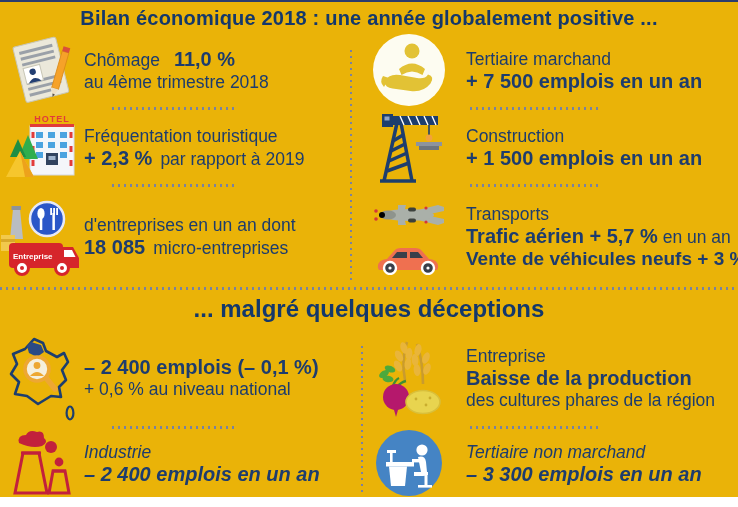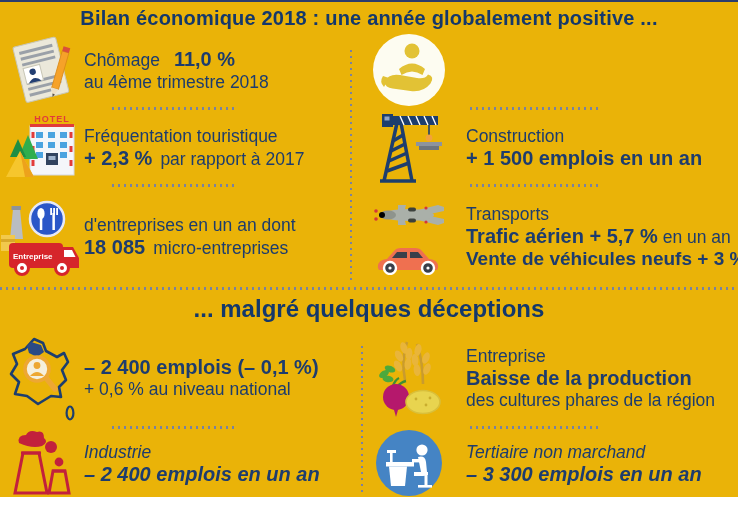--- a/index.html
+++ b/index.html
@@ -127,21 +127,21 @@
             <rect x="44.5" y="43" width="7" height="4" fill="#9fb3cc"></rect>
             <polygon points="14,46 24,22 34,46" fill="#2fae4d"></polygon>
             <polygon points="6,44 14,26 22,44" fill="#1e8e44"></polygon>
             <polygon points="2,64 16,38 30,64" fill="#f6c62d"></polygon>
             <polygon points="16,38 30,64 21,64" fill="#eda21b"></polygon>
           </svg>
         </div>
         <div class="txt">
           <div>Fréquentation touristique</div>
           <div>
-            <span class="b">+ 2,3 %</span><span class="gap-s"></span><span>par rapport à 2017</span>
+            <span class="b">+ 2,3 %</span><span class="gap-s"></span><span>par rapport à 2019</span>
           </div>
         </div>
       </div>
 
       <div class="hsep left-col"></div>
 
       <div class="item h94">
         <div class="icon-box">
           <svg width="82" height="86" viewBox="0 0 82 86">
             <polygon points="12,16 19,16 22,46 9,46" fill="#b9bdc2"></polygon>
@@ -182,20 +182,24 @@
         <div class="icon-box wide">
           <svg width="76" height="76" viewBox="0 0 76 76">
             <circle cx="38" cy="38" r="36" fill="#fdfcf1"></circle>
             <g fill="#e2c235">
               <circle cx="41" cy="19" r="7.5"></circle>
               <path d="M28 37 q13 -11 26 0 l-2.5 6 q-10.5 -7 -21 0 z"></path>
               <path d="M13 50 q5 -9 16 -7 l17 3 q8 1.5 11 -3.5 q7 2 2.5 9 q-7 9 -20 7.5 l-18 -2.5 q-7 -1 -8.5 -6.5 z"></path>
               <path d="M12 44 q-4 6 1 11 l5 -9 z"></path>
             </g>
           </svg>
+        </div>
+        <div class="txt">
+          <div>Tertiaire marchand</div>
+          <div class="b">+ 7 500 emplois en un an</div>
         </div>
       </div>
 
       <div class="hsep right-col"></div>
 
       <div class="item h70">
         <div class="icon-box wide">
           <svg width="78" height="72" viewBox="0 0 78 72">
             <g stroke="#1d3e6e" fill="none" stroke-width="3.5">
               <path d="M14 70 L27 12"></path>

